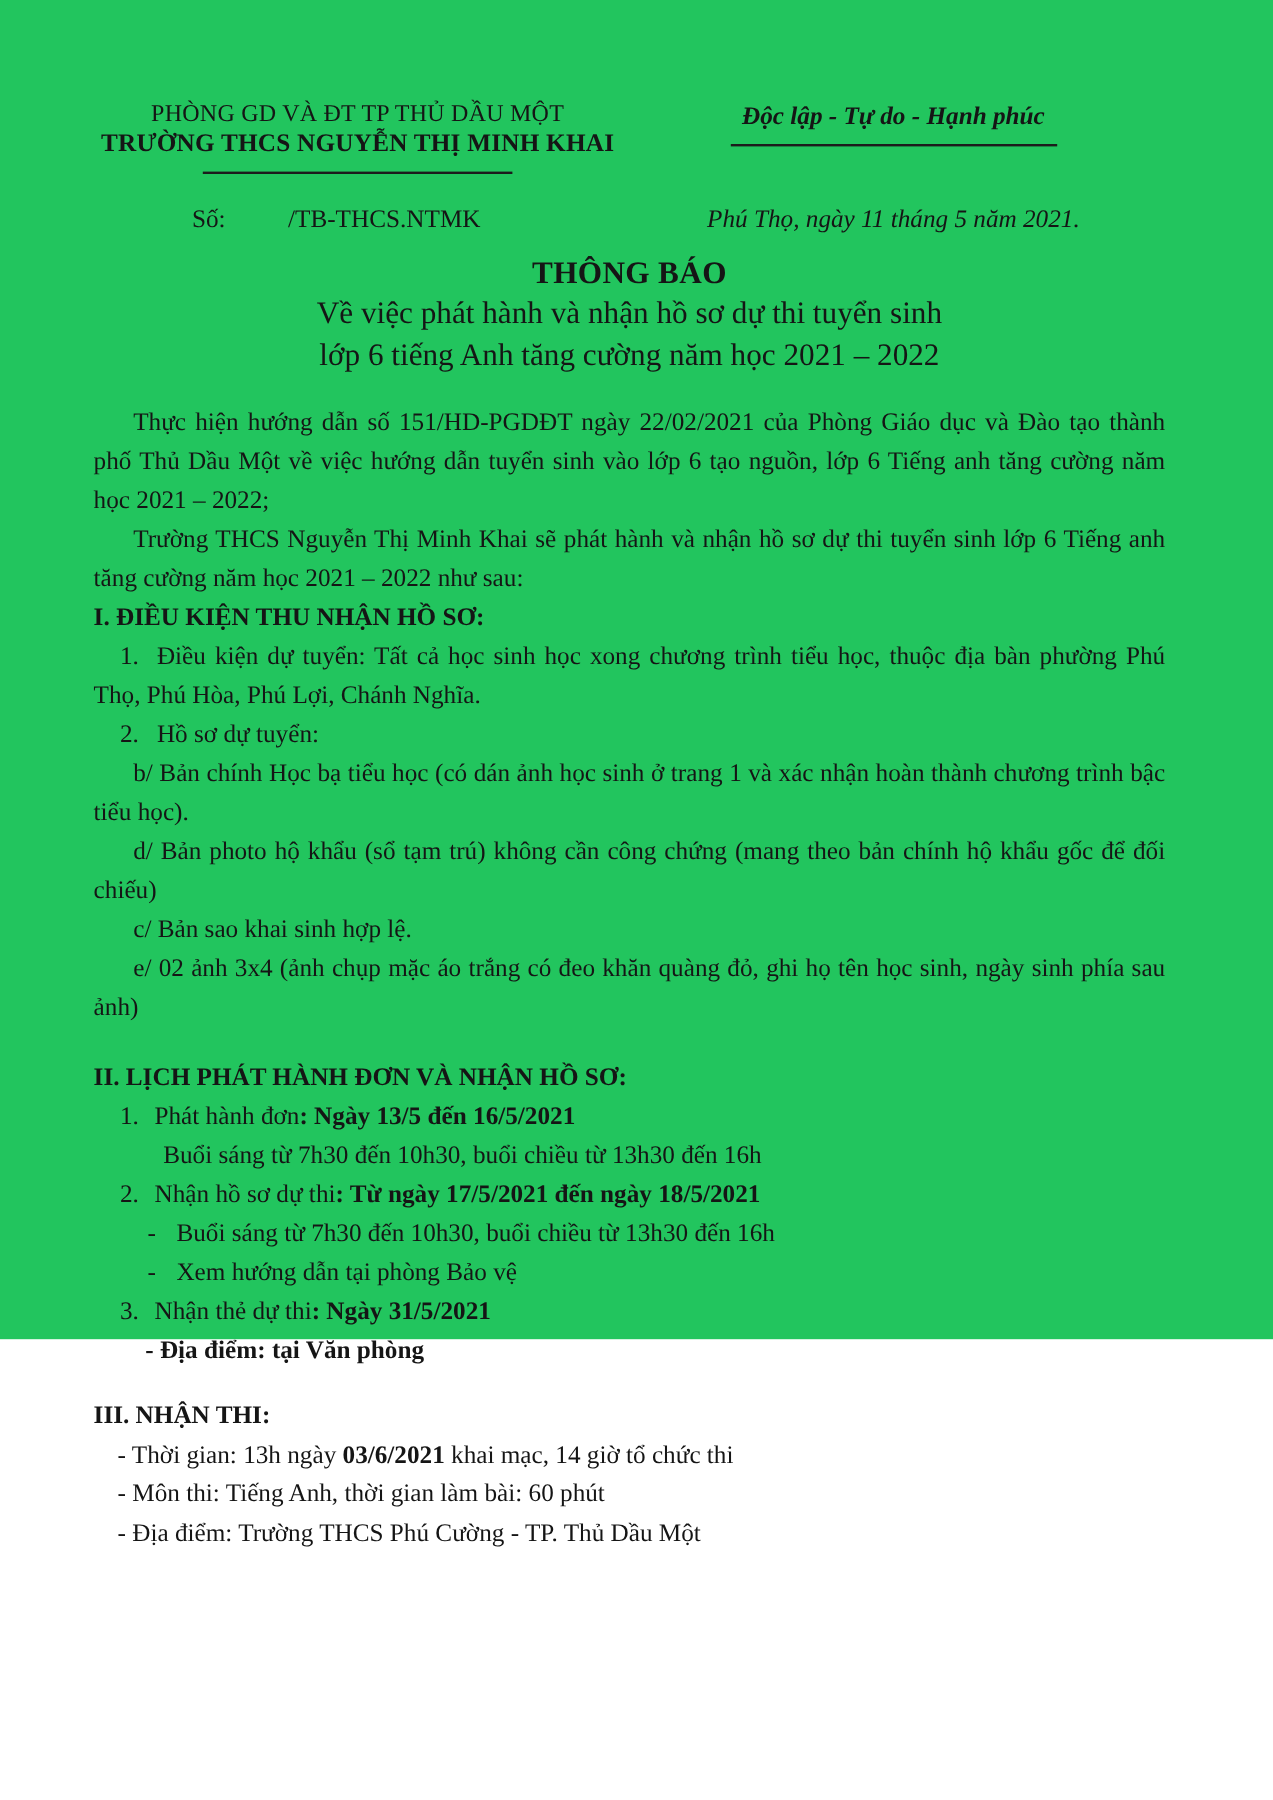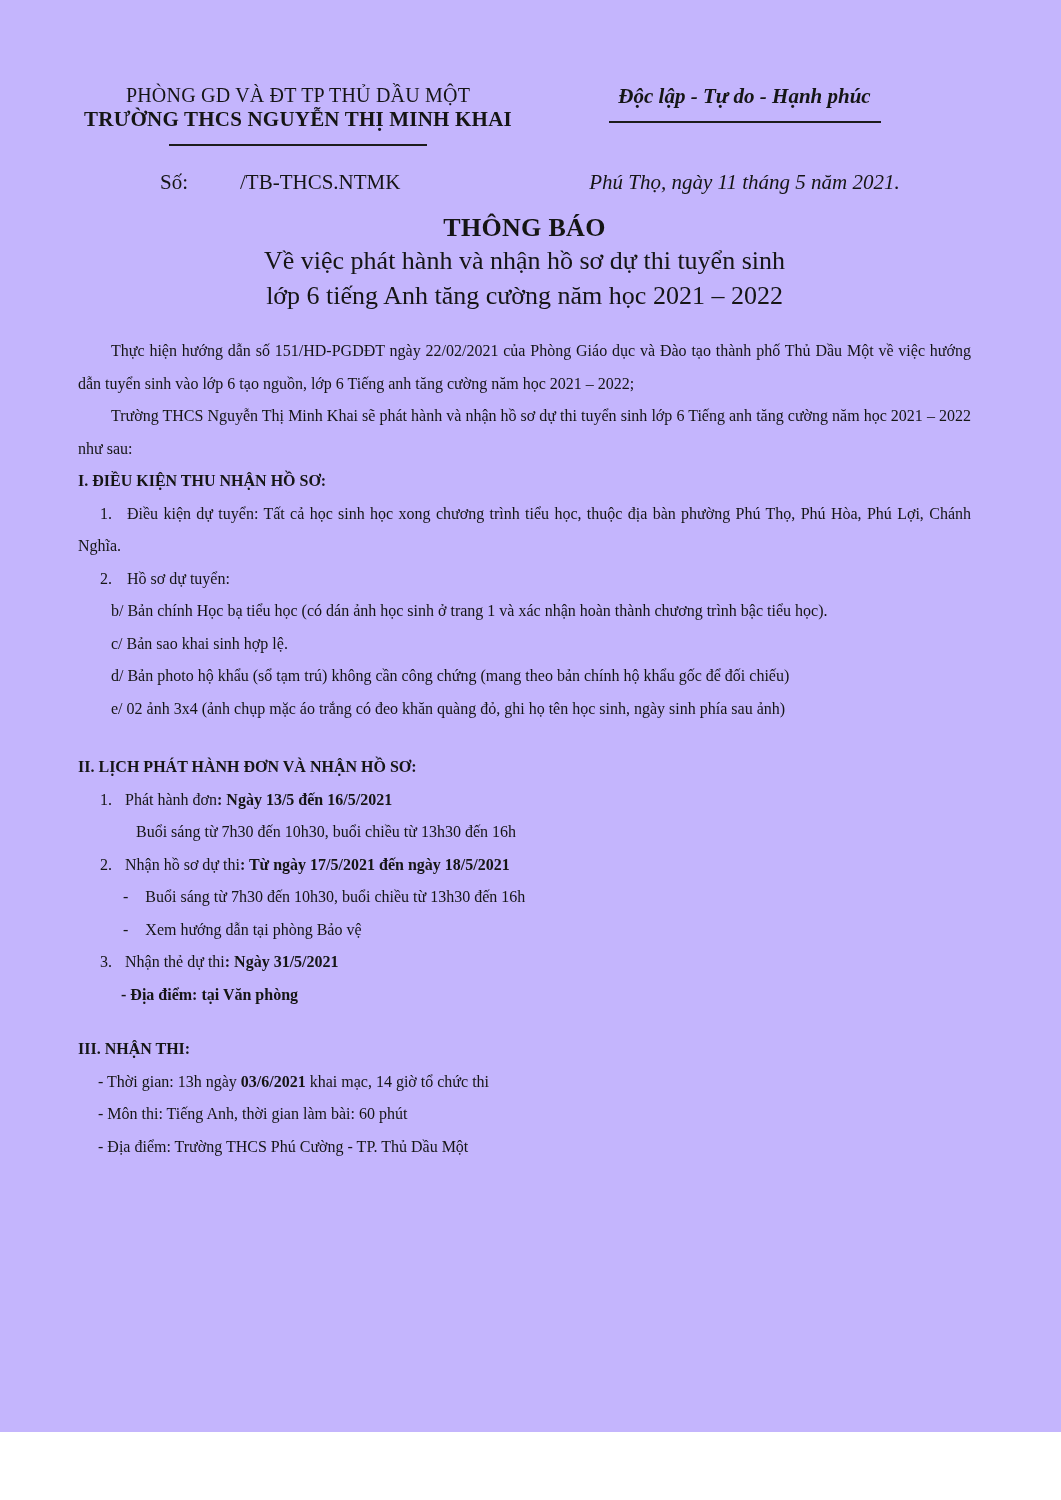--- a/index.html
+++ b/index.html
@@ -5,23 +5,23 @@
   * { margin:0; padding:0; box-sizing:border-box; }
   html,body { background:#ffffff; }
   body {
     width:1061px; height:1500px;
     font-family:"Liberation Serif","DejaVu Serif",serif;
     color:#151515;
     overflow:hidden;
     position:relative;
   }
   .page {
-    width:1061px; height:1432px;
+    width:1061px; height:1116px;
     padding:84px 90px 0 78px;
-    background:#c4b5fd;
+    background:#22c55e;
   }
   
   .header-row { display:flex; }
   .h-left  { width:440px; text-align:center; }
   .h-right { flex:1; text-align:center; }
   .h-line1-left  { font-size:20px; font-weight:400; letter-spacing:.2px; }
   .h-line2-left  { font-size:21px; font-weight:700; letter-spacing:.2px; }
   .h-line1-right { font-size:20px; font-weight:700; letter-spacing:.2px; }
   .h-line2-right { font-size:21px; font-weight:700;font-style:italic; }
   .h-rule { display:inline-block; height:0; border-bottom:2px solid #1c1c1c; margin-top:5px; }
@@ -30,21 +30,21 @@
   
   .so-row { display:flex; margin-top:20px; }
   .so-left { width:440px; text-align:left; padding-left:82px; font-size:21px; }
   .so-num { display:inline-block; margin-left:52px; }
   .so-right { flex:1; text-align:center; font-size:21px; font-style:italic; }
   
   .title-block { text-align:center; margin-top:18px; }
   .title-main { font-size:26px; font-weight:700; letter-spacing:.3px; }
   .title-sub  { font-size:26px; font-weight:400; line-height:35px; }
   
-  .body-text { margin-top:22px; font-size:16px; line-height:32.5px; }
+  .body-text { margin-top:22px; font-size:21px; line-height:32.5px; }
   p { margin:0; }
   .justify { text-align:justify; }
   .indent { text-indent:33px; }
   .sec-heading { font-weight:700; }
   .sec2-heading { margin-top:26px; }
   .sec3-heading { margin-top:22px; }
   .num-item  { text-indent:22px; }
   .numgap  { display:inline-block; width:15px; }
   .numgap2 { display:inline-block; width:13px; }
   .sub-line   { padding-left:58px; }
@@ -89,22 +89,22 @@
     <p class="justify indent">Thực hiện hướng dẫn số 151/HD-PGDĐT ngày 22/02/2021 của Phòng Giáo dục và Đào tạo thành phố Thủ Dầu Một về việc hướng dẫn tuyển sinh vào lớp 6 tạo nguồn, lớp 6 Tiếng anh tăng cường năm học 2021 – 2022;</p>
     <p class="justify indent">Trường THCS Nguyễn Thị Minh Khai sẽ phát hành và nhận hồ sơ dự thi tuyển sinh lớp 6 Tiếng anh tăng cường năm học 2021 – 2022 như sau:</p>
 
     <p class="sec-heading">I. ĐIỀU KIỆN THU NHẬN HỒ SƠ:</p>
 
     <p class="num-item justify"><span>1.</span><span class="numgap"></span><span>Điều kiện dự tuyển: Tất cả học sinh học xong chương trình tiểu học, thuộc địa bàn phường Phú Thọ, Phú Hòa, Phú Lợi, Chánh Nghĩa.</span></p>
 
     <p class="num-item"><span>2.</span><span class="numgap"></span><span>Hồ sơ dự tuyển:</span></p>
 
     <p class="justify indent">b/ Bản chính Học bạ tiểu học (có dán ảnh học sinh ở trang 1 và xác nhận hoàn thành chương trình bậc tiểu học).</p>
+    <p class="justify indent">d/ Bản photo hộ khẩu (sổ tạm trú) không cần công chứng (mang theo bản chính hộ khẩu gốc để đối chiếu)</p>
     <p class="justify indent">c/ Bản sao khai sinh hợp lệ.</p>
-    <p class="justify indent">d/ Bản photo hộ khẩu (sổ tạm trú) không cần công chứng (mang theo bản chính hộ khẩu gốc để đối chiếu)</p>
     <p class="justify indent">e/ 02 ảnh 3x4 (ảnh chụp mặc áo trắng có đeo khăn quàng đỏ, ghi họ tên học sinh, ngày sinh phía sau ảnh)</p>
 
     <p class="sec-heading sec2-heading">II. LỊCH PHÁT HÀNH ĐƠN VÀ NHẬN HỒ SƠ:</p>
 
     <p class="num-item"><span>1.</span><span class="numgap2"></span><span>Phát hành đơn</span><b>: Ngày 13/5 đến 16/5/2021</b></p>
 
     <p class="sub-line">Buổi sáng từ 7h30 đến 10h30, buổi chiều từ 13h30 đến 16h</p>
 
     <p class="num-item"><span>2.</span><span class="numgap2"></span><span>Nhận hồ sơ dự thi</span><b>: Từ ngày 17/5/2021 đến ngày 18/5/2021</b></p>
 

